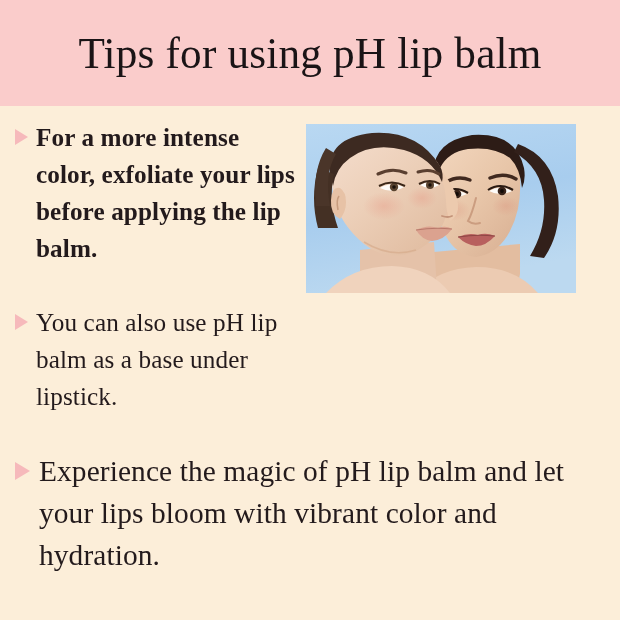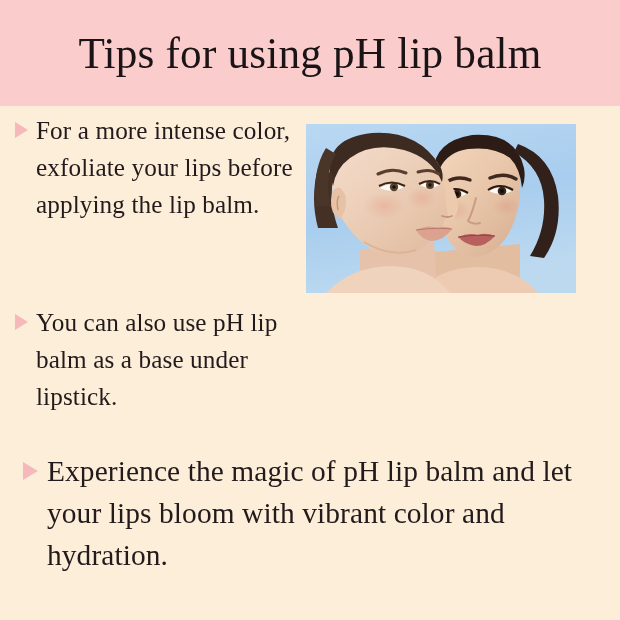--- a/index.html
+++ b/index.html
@@ -98,36 +98,36 @@
   }
 
   .bullet-narrow { left: 15px; width: 290px; }
   .bullet-narrow .bullet-text {
     font-size: 26px;
     line-height: 37px;
     transform: scaleX(0.97);
     transform-origin: left top;
   }
 
-  .bullet-wide { left: 23px; width: 595px; justify-content: center; }
+  .bullet-wide { left: 15px; width: 595px; justify-content: center; }
   .bullet-wide .bullet-marker {
     border-top-width: 9px;
     border-bottom-width: 9px;
     border-left-width: 15px;
     margin-top: 12px;
     margin-right: 9px;
   }
   .bullet-wide .bullet-text {
     font-size: 30px;
     line-height: 42px;
     transform: scaleX(0.98);
     transform-origin: left top;
   }
 
-  #bullet-1 { top: 6px; }
+  #bullet-1 { top: 13px; font-weight: bold; }
   #bullet-2 { top: 198px; }
   #bullet-3 { top: 344px; }
 </style>
 </head>
 <body>
 
 <div class="poster">
 
   <div class="header-band"></div>
   <div class="header-title">Tips for using pH lip balm</div>

